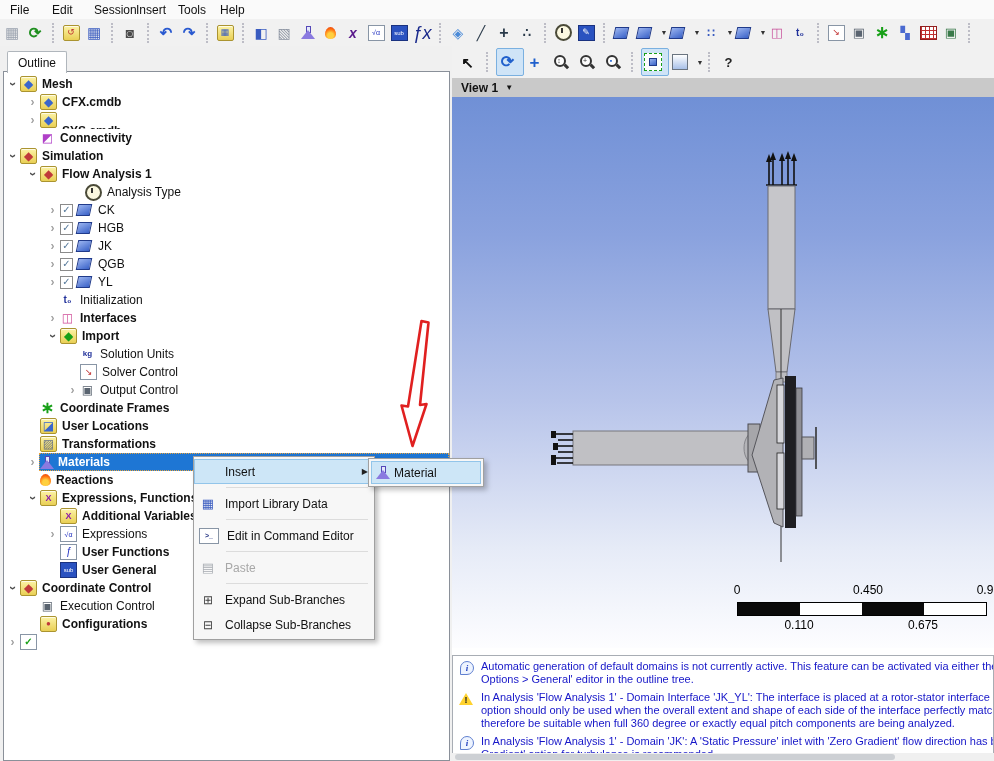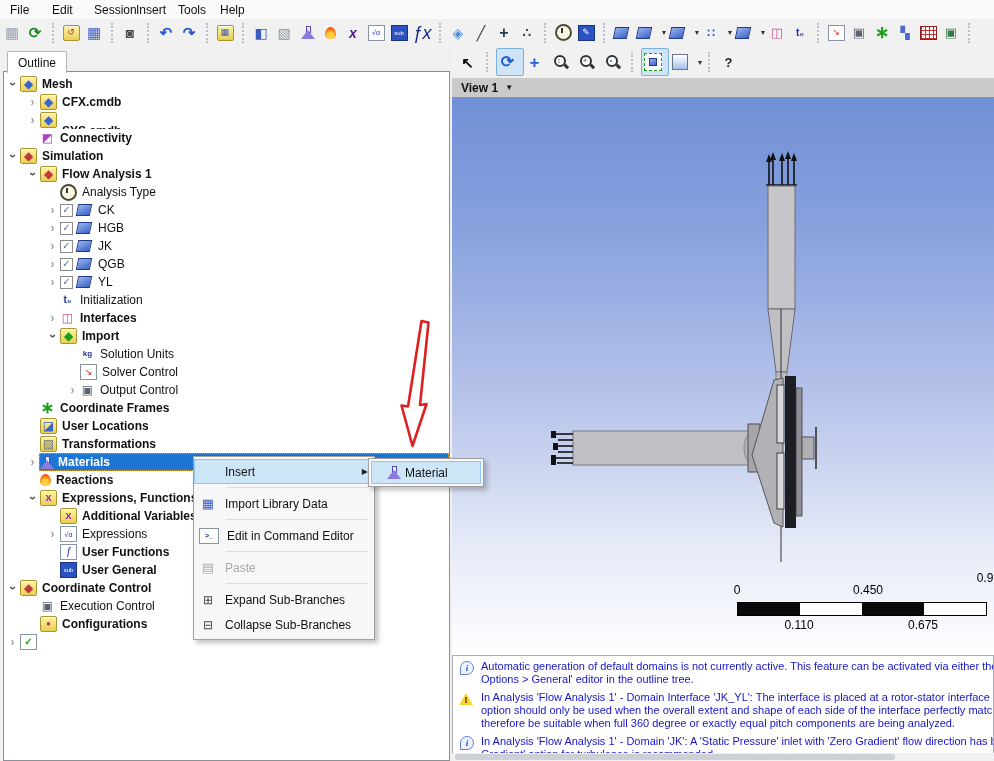--- a/index.html
+++ b/index.html
@@ -68,21 +68,21 @@
   .cmenu{position:absolute;left:193px;top:456px;width:180px;background:#f7f7f7;border:1px solid #a0a0a0;
       box-shadow:3px 3px 5px rgba(0,0,0,.25);z-index:30;font-size:12px;padding:2px 0}
   .cmi{height:25px;display:flex;align-items:center;padding:0 6px 0 5px;position:relative}
   .cmi.hl{background:#cde6f7;outline:1px solid #92c5ea;outline-offset:-1px}
   .cmi.dis{color:#a8a8a8}
   .cmi .ti{width:18px;margin-right:8px}
   .cmi .sarrow{margin-left:auto;font-size:8px;color:#222}
   .cmsep{height:1px;background:#dcdcdc;margin:3px 6px 3px 32px}
   .smenu{position:absolute;left:368px;top:458px;width:110px;background:#f7f7f7;border:1px solid #a0a0a0;
       box-shadow:3px 3px 5px rgba(0,0,0,.25);z-index:31;padding:2px;font-size:12px}
-  .smi{height:23px;display:flex;align-items:center;padding:0 16px;background:#cde6f7;outline:1px solid #92c5ea;outline-offset:-1px}
+  .smi{height:23px;display:flex;align-items:center;padding:0 5px;background:#cde6f7;outline:1px solid #92c5ea;outline-offset:-1px}
   
   .vtoolbar{position:absolute;left:452px;top:46px;right:0;height:32px;background:#f1f1f1;display:flex;
       align-items:center;padding-left:5px;border-bottom:1px solid #d6d6d6}
   .vtoolbar .tb{width:26px;height:26px}
   .vheader{position:absolute;left:452px;top:78px;right:0;height:19px;background:#c9c9c9;display:flex;
       align-items:center;font-weight:bold;font-size:12px;padding-left:9px;gap:7px}
   .vheader .dd{font-size:8px}
   .viewport{position:absolute;left:452px;top:97px;right:0;height:551px;overflow:hidden;
       background:linear-gradient(180deg,#7090d6 0%,#8aa2de 25%,#b7c4ea 55%,#e6ebf7 82%,#fdfdff 100%)}
   .rlabel{position:absolute;transform:translateX(-50%);font-size:12px;color:#000;white-space:nowrap}
@@ -343,21 +343,21 @@
           </div>
           <div class="trow" style="padding-left: 22px;">
             <span class="texp open">›</span>
             <span class="thl">
               <span class="ti ti-folder">
                 <i style="color: rgb(192, 58, 58);">◆</i>
               </span>
               <span class="tlab" style="font-weight: bold;">Flow Analysis 1</span>
             </span>
           </div>
-          <div class="trow" style="padding-left: 42px;">
+          <div class="trow" style="padding-left: 67px;">
             <span class="texp"></span>
             <span class="thl">
               <span class="ti ic-clock"></span>
               <span class="tlab">Analysis Type</span>
             </span>
           </div>
           <div class="trow" style="padding-left: 42px;">
             <span class="texp">›</span>
             <span class="thl">
               <span class="tcheck">✓</span>
@@ -684,21 +684,21 @@
     </svg>
     <div id="ruler">
         <div class="rulerbar" style="left: 285px; top: 505px;">
           <span style="width: 62px; background: rgb(10, 10, 10);"></span>
           <span style="width: 62px; background: rgb(255, 255, 255);"></span>
           <span style="width: 62px; background: rgb(10, 10, 10);"></span>
           <span style="width: 62px; background: rgb(255, 255, 255);"></span>
         </div>
         <div class="rlabel" style="left: 285px; top: 486px;">0</div>
         <div class="rlabel" style="left: 416px; top: 486px;">0.450</div>
-        <div class="rlabel" style="left: 533px; top: 474px;">0.9</div>
+        <div class="rlabel" style="left: 533px; top: 486px;">0.9</div>
         <div class="rlabel" style="left: 347px; top: 521px;">0.110</div>
         <div class="rlabel" style="left: 471px; top: 521px;">0.675</div>
       </div>
   </div>
 
   <div class="gapstrip"></div>
 
   <div class="msgpanel" id="msgpanel">
       <div class="msg">
         <span class="mi mi-info"></span>

